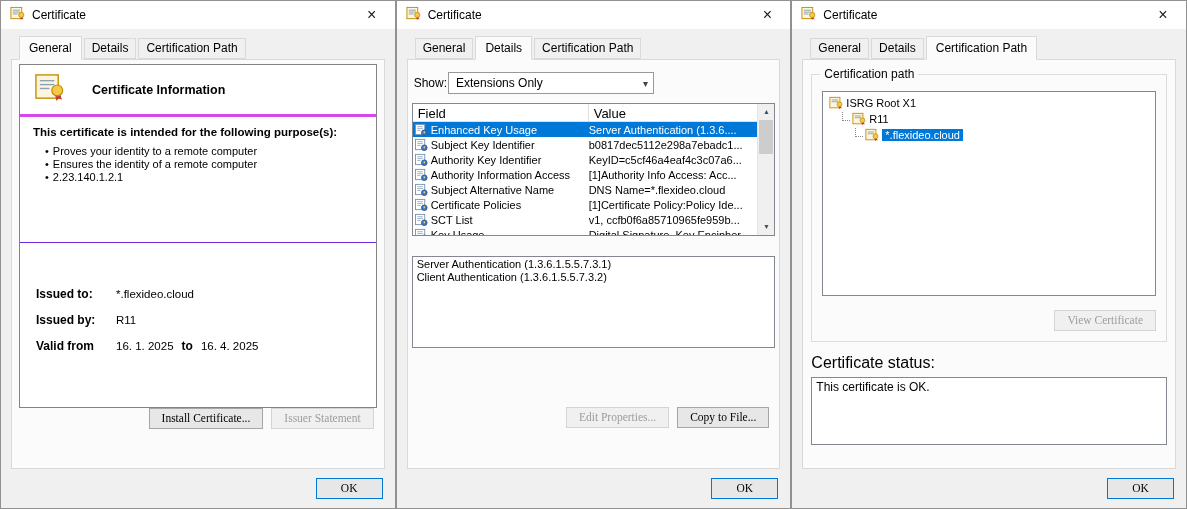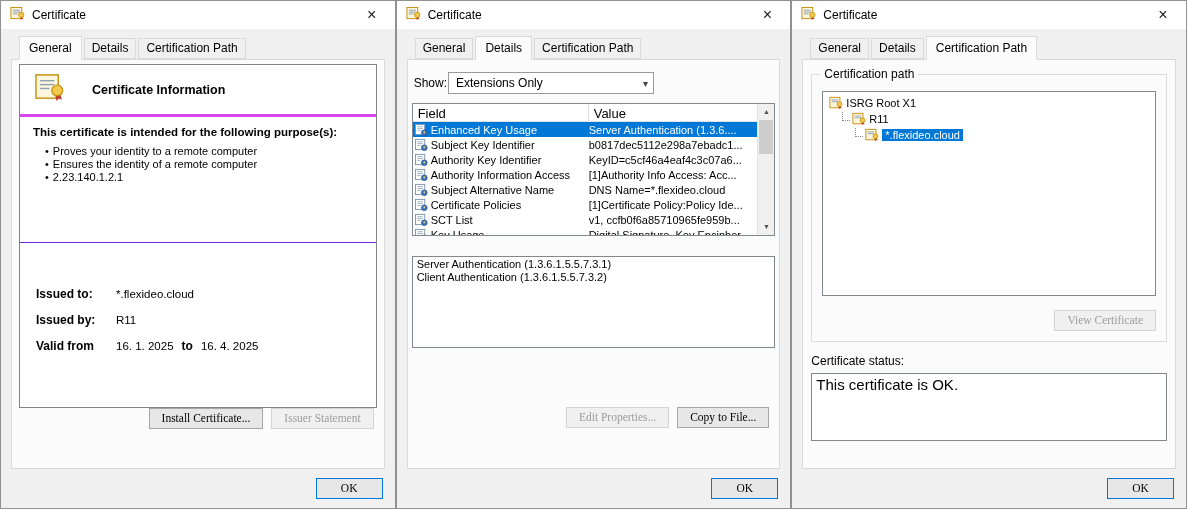--- a/index.html
+++ b/index.html
@@ -208,28 +208,28 @@
   .elbow {
     display:inline-block; width:8px; height:9px;
     border-left:1px dotted #8a8a8a; border-bottom:1px dotted #8a8a8a;
     margin:-6px 2px 0 0;
   }
   .tree-icon { display:flex; margin-right:3px; }
   .tree-label.sel {
     background:var(--accent,#0078d7); color:#fff; padding:0 3px;
   }
   .group-btn-row { margin-top:14px; display:flex; justify-content:flex-end; }
-  .status-label { margin:12px 2px 0; font-size:12px; }
+  .status-label { margin:12px 2px 0; font-size:16px; }
   .statusbox {
     margin:5px 2px 0;
     border:1px solid #828790;
     background:#fff;
     height:68px;
     padding:2px 4px;
-    font-size:15px;
+    font-size:12px;
   }
 </style>
 </head>
 <body>
 
 <div class="screen">
 
   <div class="dialog">
     <div class="titlebar">
       <span>

